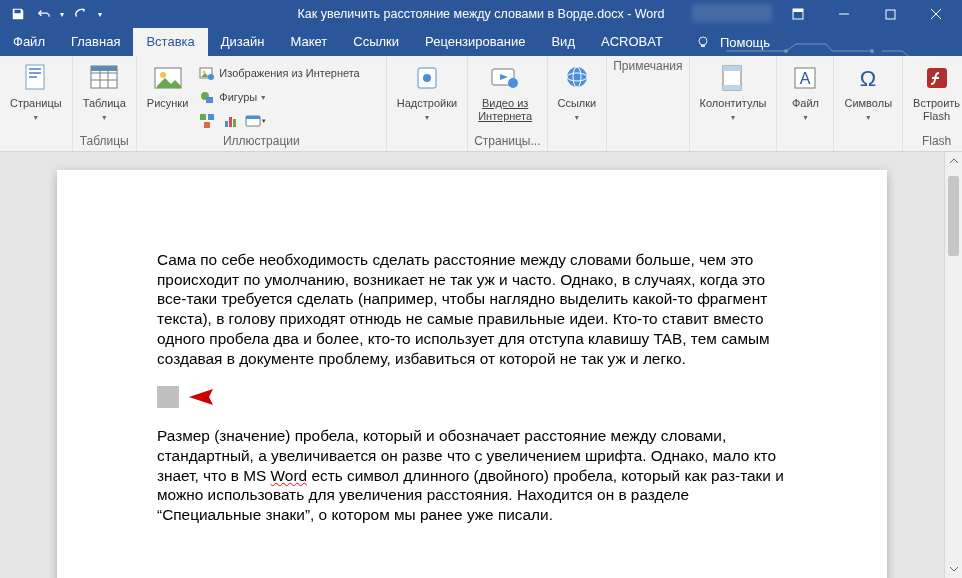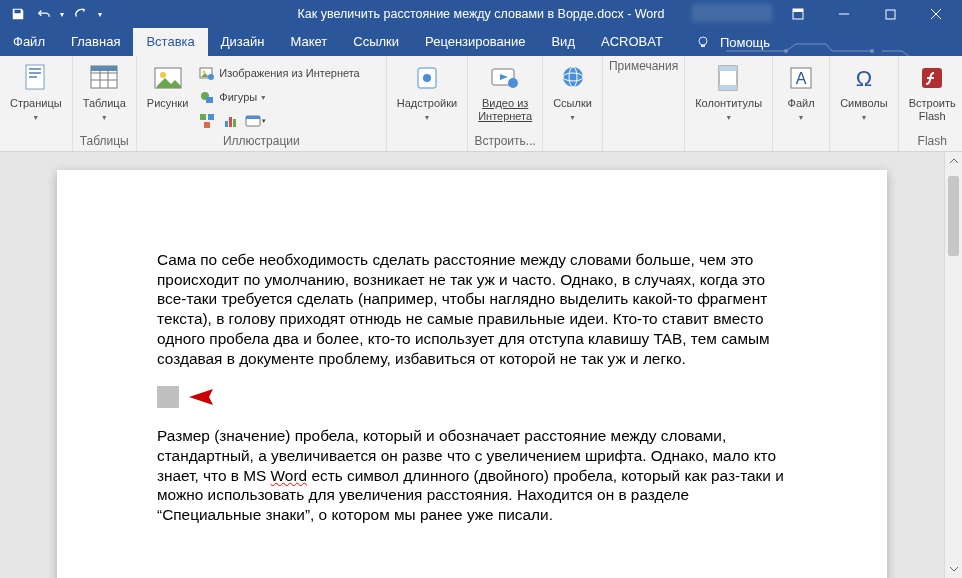--- a/index.html
+++ b/index.html
@@ -252,21 +252,21 @@
         <div class="ico">
           <svg width="30" height="26">
               <rect x="2" y="4" width="22" height="16" rx="2" fill="#fff" stroke="#7a7a7a"></rect>
               <path d="M10 9l8 3-8 3z" fill="#4a90d9"></path>
               <circle cx="23" cy="18" r="5" fill="#4a90d9"></circle>
             </svg>
         </div>
         <span class="lbl">Видео из Интернета</span>
       </div>
     </div>
-    <div class="group-label">Встроить...</div>
+    <div class="group-label">Страницы...</div>
   </div>
 
   <div class="group">
     <div class="group-body">
       <div class="bigbtn">
         <div class="ico">
           <svg width="28" height="26">
               <circle cx="14" cy="12" r="10" fill="#4a90d9"></circle>
               <ellipse cx="14" cy="12" rx="10" ry="4" fill="none" stroke="#fff"></ellipse>
               <ellipse cx="14" cy="12" rx="4" ry="10" fill="none" stroke="#fff"></ellipse>

